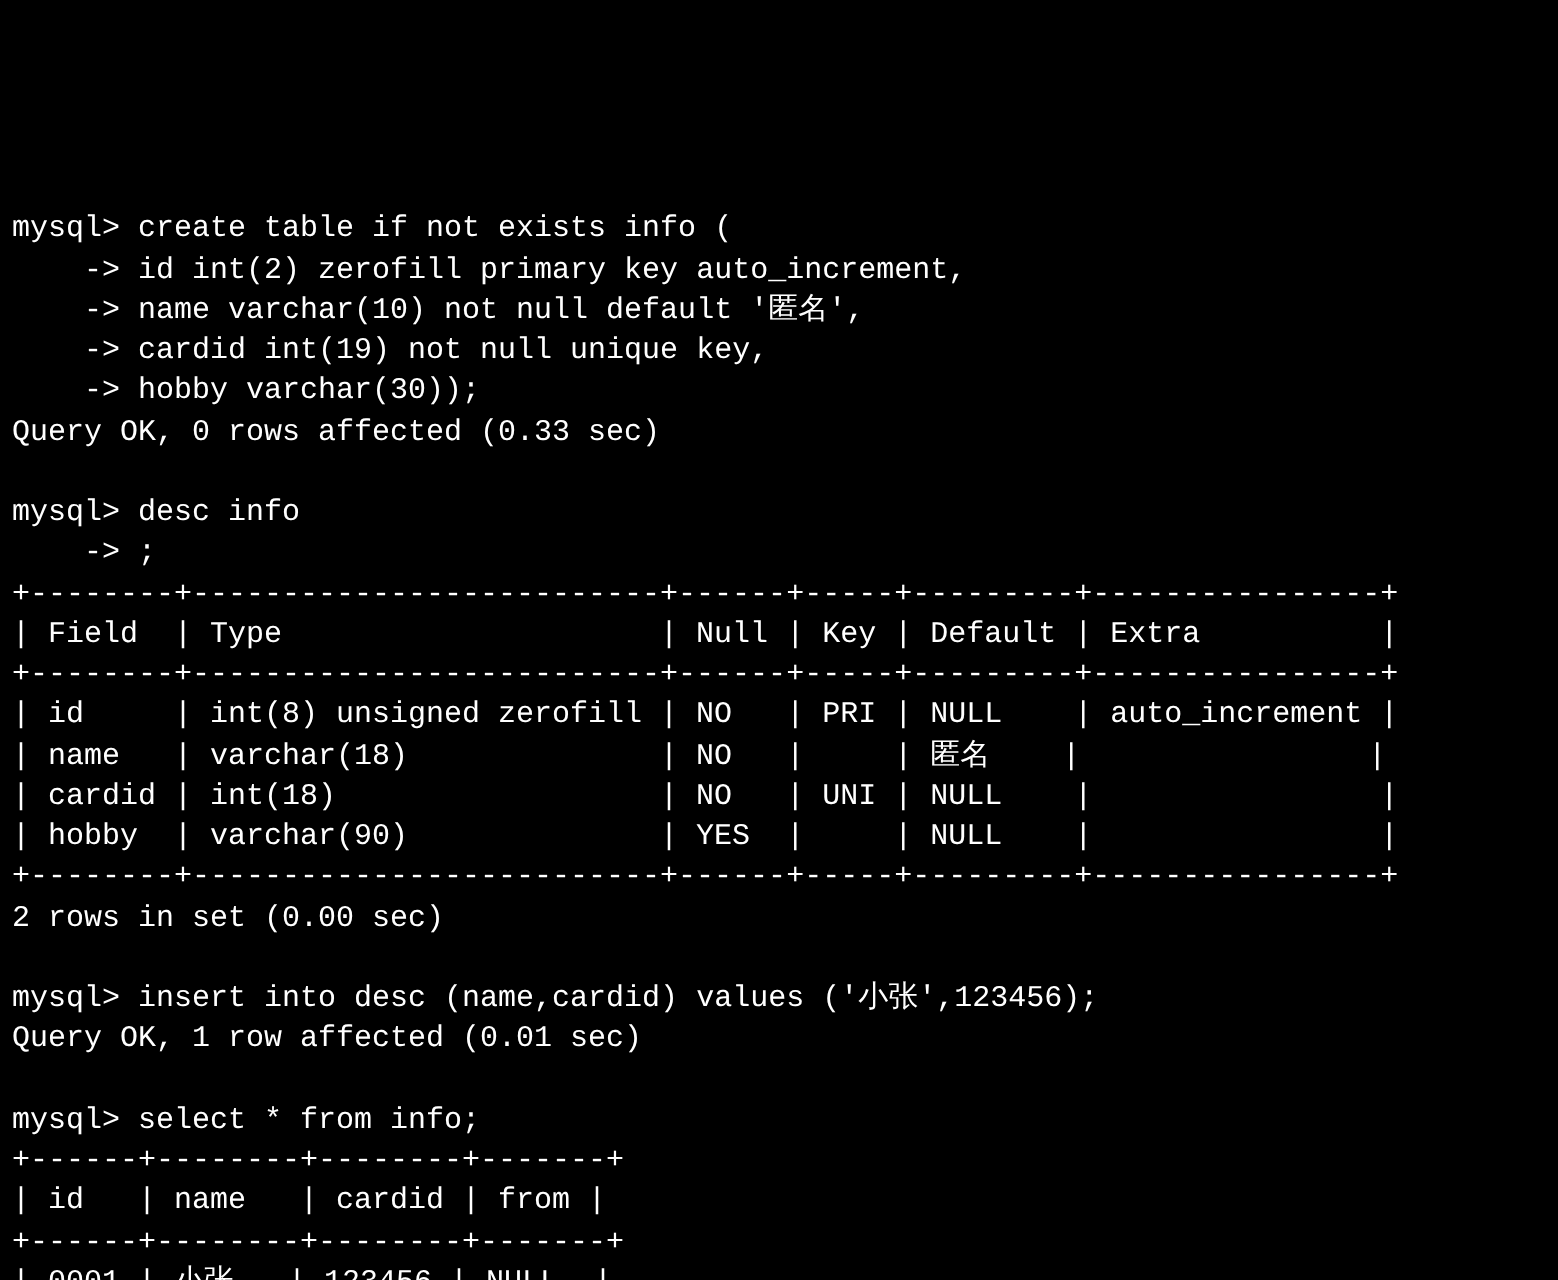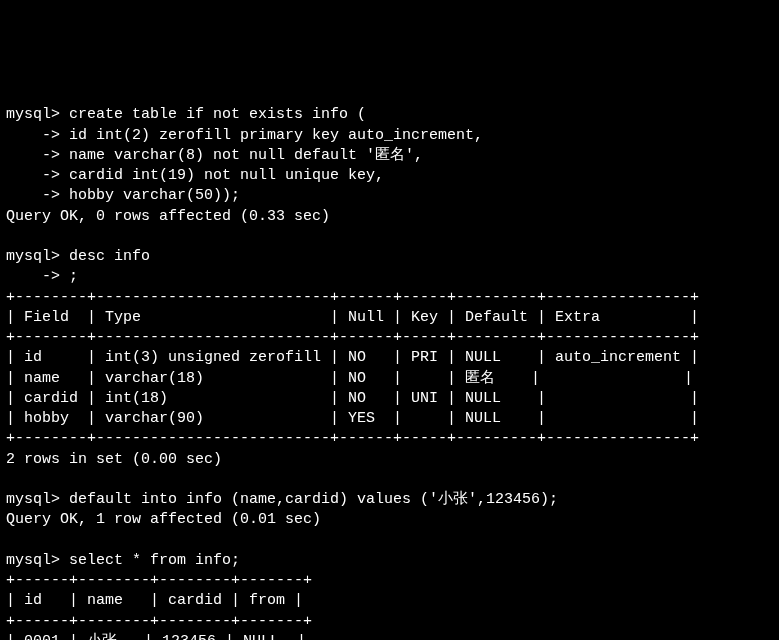--- a/index.html
+++ b/index.html
@@ -19,38 +19,38 @@
   }
 </style>
 </head>
 <body>
 
 
 
 <div>
 <span class="term-line"><span>mysql&gt;</span><span> create table if not exists info (</span></span>
 <span class="term-line"><span>    -&gt;</span><span> id int(2) zerofill primary key auto_increment,</span></span>
-<span class="term-line"><span>    -&gt;</span><span> name varchar(8) not null default '匿名',</span></span>
+<span class="term-line"><span>    -&gt;</span><span> name varchar(10) not null default '匿名',</span></span>
 <span class="term-line"><span>    -&gt;</span><span> cardid int(19) not null unique key,</span></span>
-<span class="term-line"><span>    -&gt;</span><span> hobby varchar(50));</span></span>
+<span class="term-line"><span>    -&gt;</span><span> hobby varchar(30));</span></span>
 <span class="term-line">Query OK, 0 rows affected (0.33 sec)</span>
 
 <span class="term-line"><span>mysql&gt;</span><span> desc info</span></span>
 <span class="term-line"><span>    -&gt;</span><span> ;</span></span>
 <span class="term-line">+--------+--------------------------+------+-----+---------+----------------+</span>
 <span class="term-line">| Field  | Type                     | Null | Key | Default | Extra          |</span>
 <span class="term-line">+--------+--------------------------+------+-----+---------+----------------+</span>
-<span class="term-line">| id     | int(3) unsigned zerofill | NO   | PRI | NULL    | auto_increment |</span>
+<span class="term-line">| id     | int(8) unsigned zerofill | NO   | PRI | NULL    | auto_increment |</span>
 <span class="term-line">| name   | varchar(18)              | NO   |     | 匿名    |                |</span>
 <span class="term-line">| cardid | int(18)                  | NO   | UNI | NULL    |                |</span>
 <span class="term-line">| hobby  | varchar(90)              | YES  |     | NULL    |                |</span>
 <span class="term-line">+--------+--------------------------+------+-----+---------+----------------+</span>
 <span class="term-line">2 rows in set (0.00 sec)</span>
 
-<span class="term-line"><span>mysql&gt;</span><span> default into info (name,cardid) values ('小张',123456);</span></span>
+<span class="term-line"><span>mysql&gt;</span><span> insert into desc (name,cardid) values ('小张',123456);</span></span>
 <span class="term-line">Query OK, 1 row affected (0.01 sec)</span>
 
 <span class="term-line"><span>mysql&gt;</span><span> select * from info;</span></span>
 <span class="term-line">+------+--------+--------+-------+</span>
 <span class="term-line">| id   | name   | cardid | from |</span>
 <span class="term-line">+------+--------+--------+-------+</span>
 <span class="term-line">| 0001 | 小张   | 123456 | NULL  |</span>
 
 
 </div>

